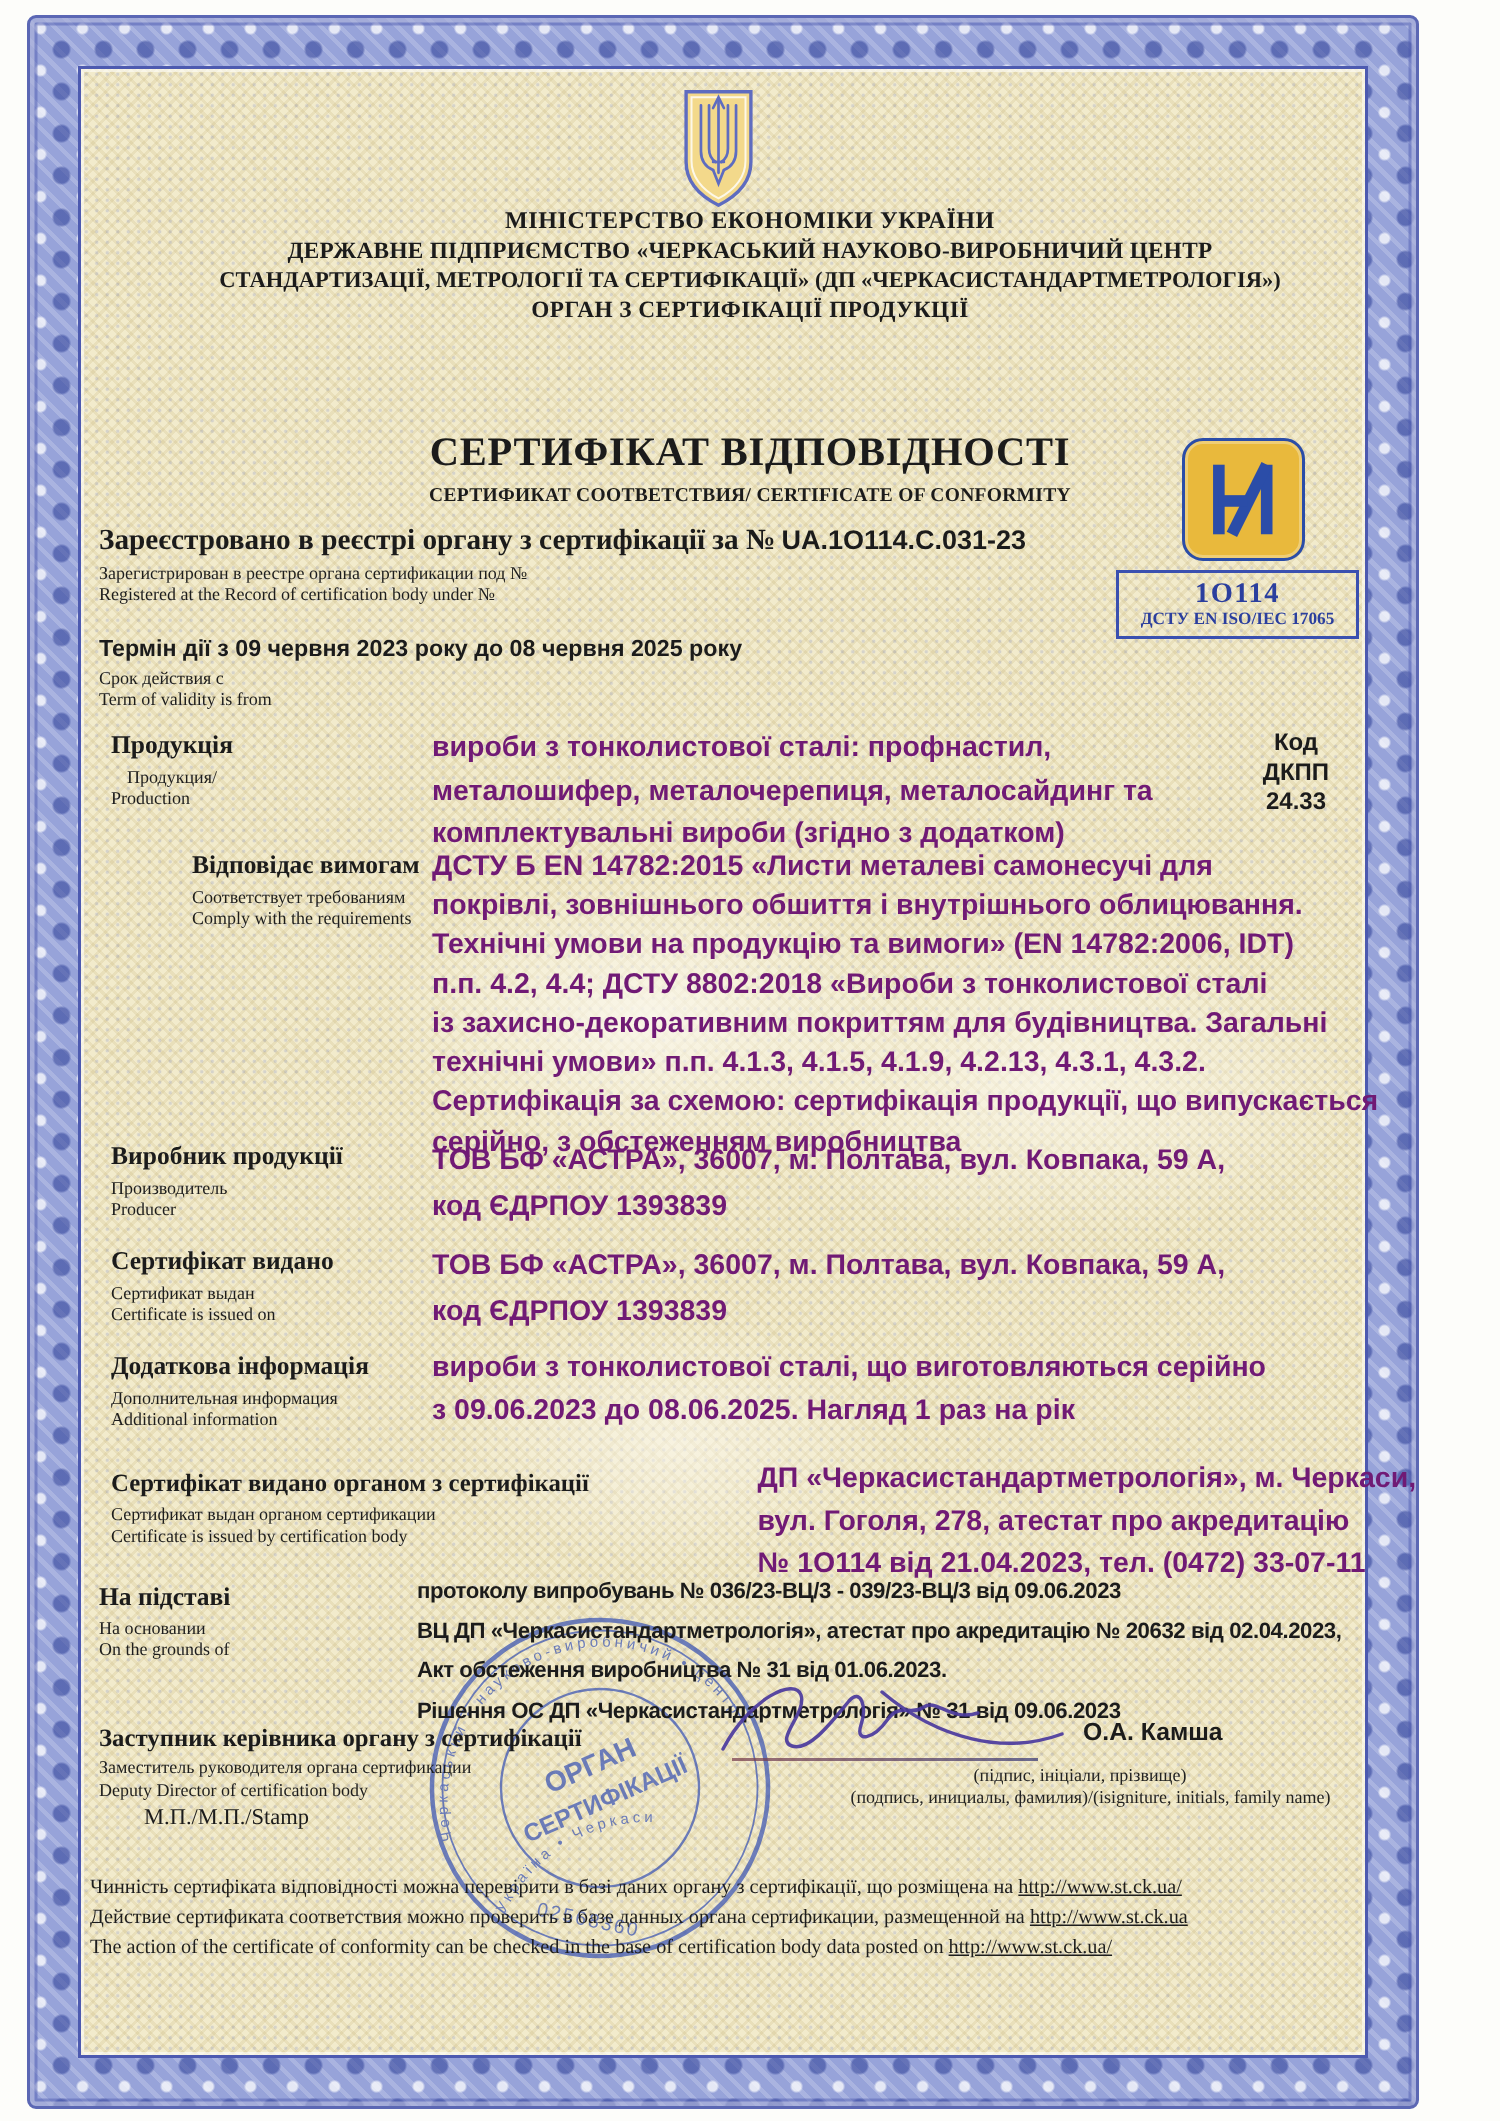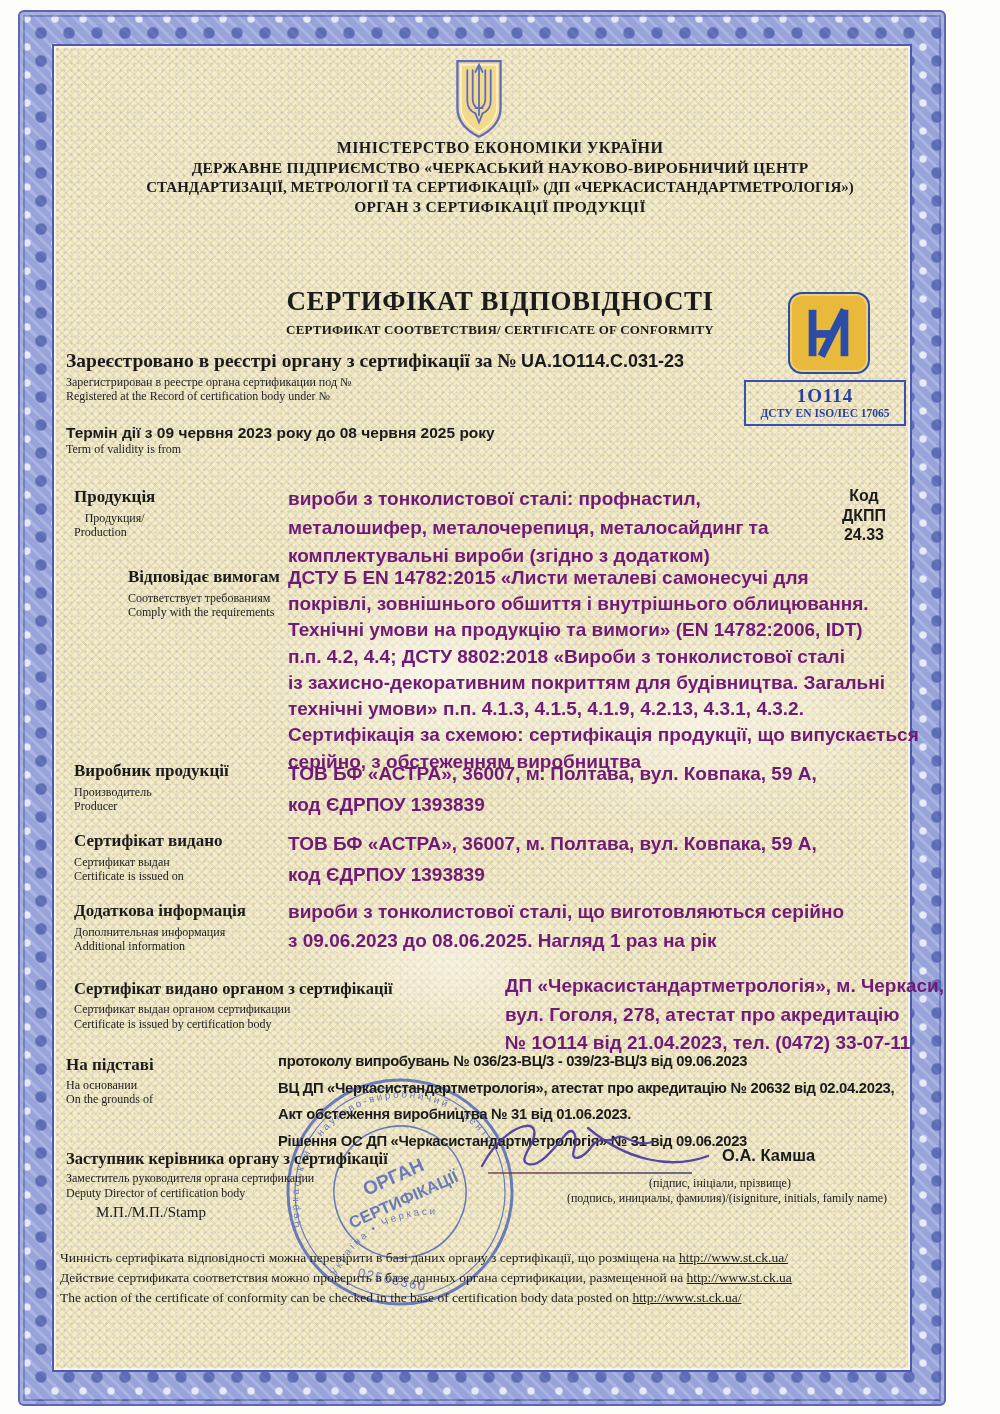--- a/index.html
+++ b/index.html
@@ -118,20 +118,21 @@
     <div>
       <span class="serifB reg-main">Зареєстровано в реєстрі органу з сертифікації за №</span>
       <span class="sansB reg-num">UA.1О114.С.031-23</span>
     </div>
     <div class="sub-s" style="margin-top:3px;">Зарегистрирован в реестре органа сертификации под №</div>
     <div class="sub-s">Registered at the Record of certification body under №</div>
   </div>
 
   <div class="abs z" style="left:66px;top:424px;">
     <div class="sansB term-main">Термін дії з 09 червня 2023 року  до  08 червня 2025 року</div>
+    <div class="sub-s" style="margin-top:3px;">Срок действия с</div>
     <div class="sub-s">Term of validity is from</div>
   </div>
 
   <div class="abs z" style="left:74px;top:488px;">
     <div class="lbl-ua">Продукція</div>
     <div class="sub-s" style="margin-top:4px;text-align:center;">Продукция/</div>
     <div class="sub-s">Production</div>
   </div>
   <div class="abs z sansB val" style="left:288px;top:485px;">
     <div>вироби з тонколистової сталі: профнастил,</div>

